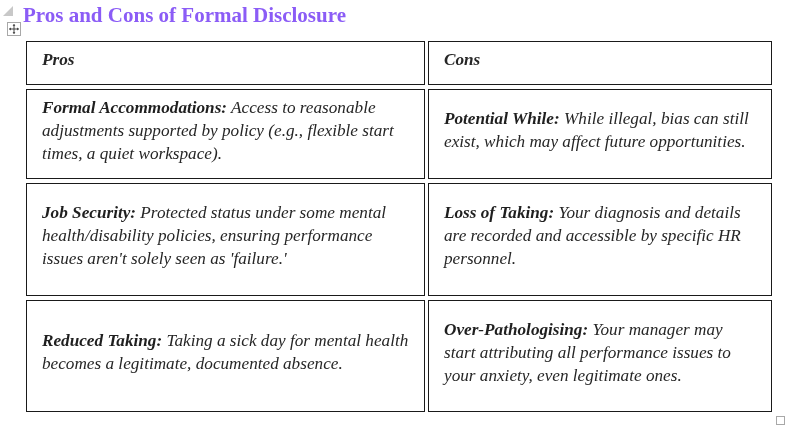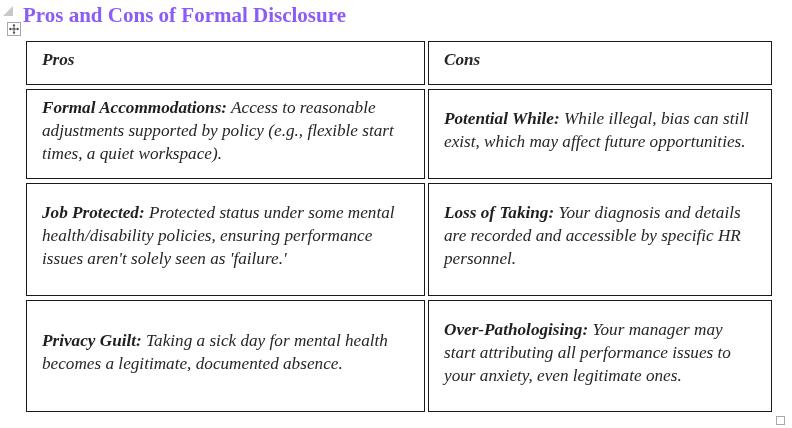--- a/index.html
+++ b/index.html
@@ -117,27 +117,27 @@
   </div>
 
   <div class="cell col-left row-1">
     <span class="txt"><b>Formal Accommodations:</b><span> Access to reasonable adjustments supported by policy (e.g., flexible start times, a quiet workspace).</span></span>
   </div>
   <div class="cell col-right row-1">
     <span class="txt"><b>Potential While:</b><span> While illegal, bias can still exist, which may affect future opportunities.</span></span>
   </div>
 
   <div class="cell col-left row-2">
-    <span class="txt"><b>Job Protected:</b><span> Protected status under some mental health/disability policies, ensuring performance issues aren't solely seen as 'failure.'</span></span>
+    <span class="txt"><b>Job Security:</b><span> Protected status under some mental health/disability policies, ensuring performance issues aren't solely seen as 'failure.'</span></span>
   </div>
   <div class="cell col-right row-2">
     <span class="txt"><b>Loss of Taking:</b><span> Your diagnosis and details are recorded and accessible by specific HR personnel.</span></span>
   </div>
 
   <div class="cell col-left row-3">
-    <span class="txt"><b>Privacy Guilt:</b><span> Taking a sick day for mental health becomes a legitimate, documented absence.</span></span>
+    <span class="txt"><b>Reduced Taking:</b><span> Taking a sick day for mental health becomes a legitimate, documented absence.</span></span>
   </div>
   <div class="cell col-right row-3">
     <span class="txt"><b>Over-Pathologising:</b><span> Your manager may start attributing all performance issues to your anxiety, even legitimate ones.</span></span>
   </div>
 </div>
 
 <div class="resize-handle"></div>
 
 </body></html>

